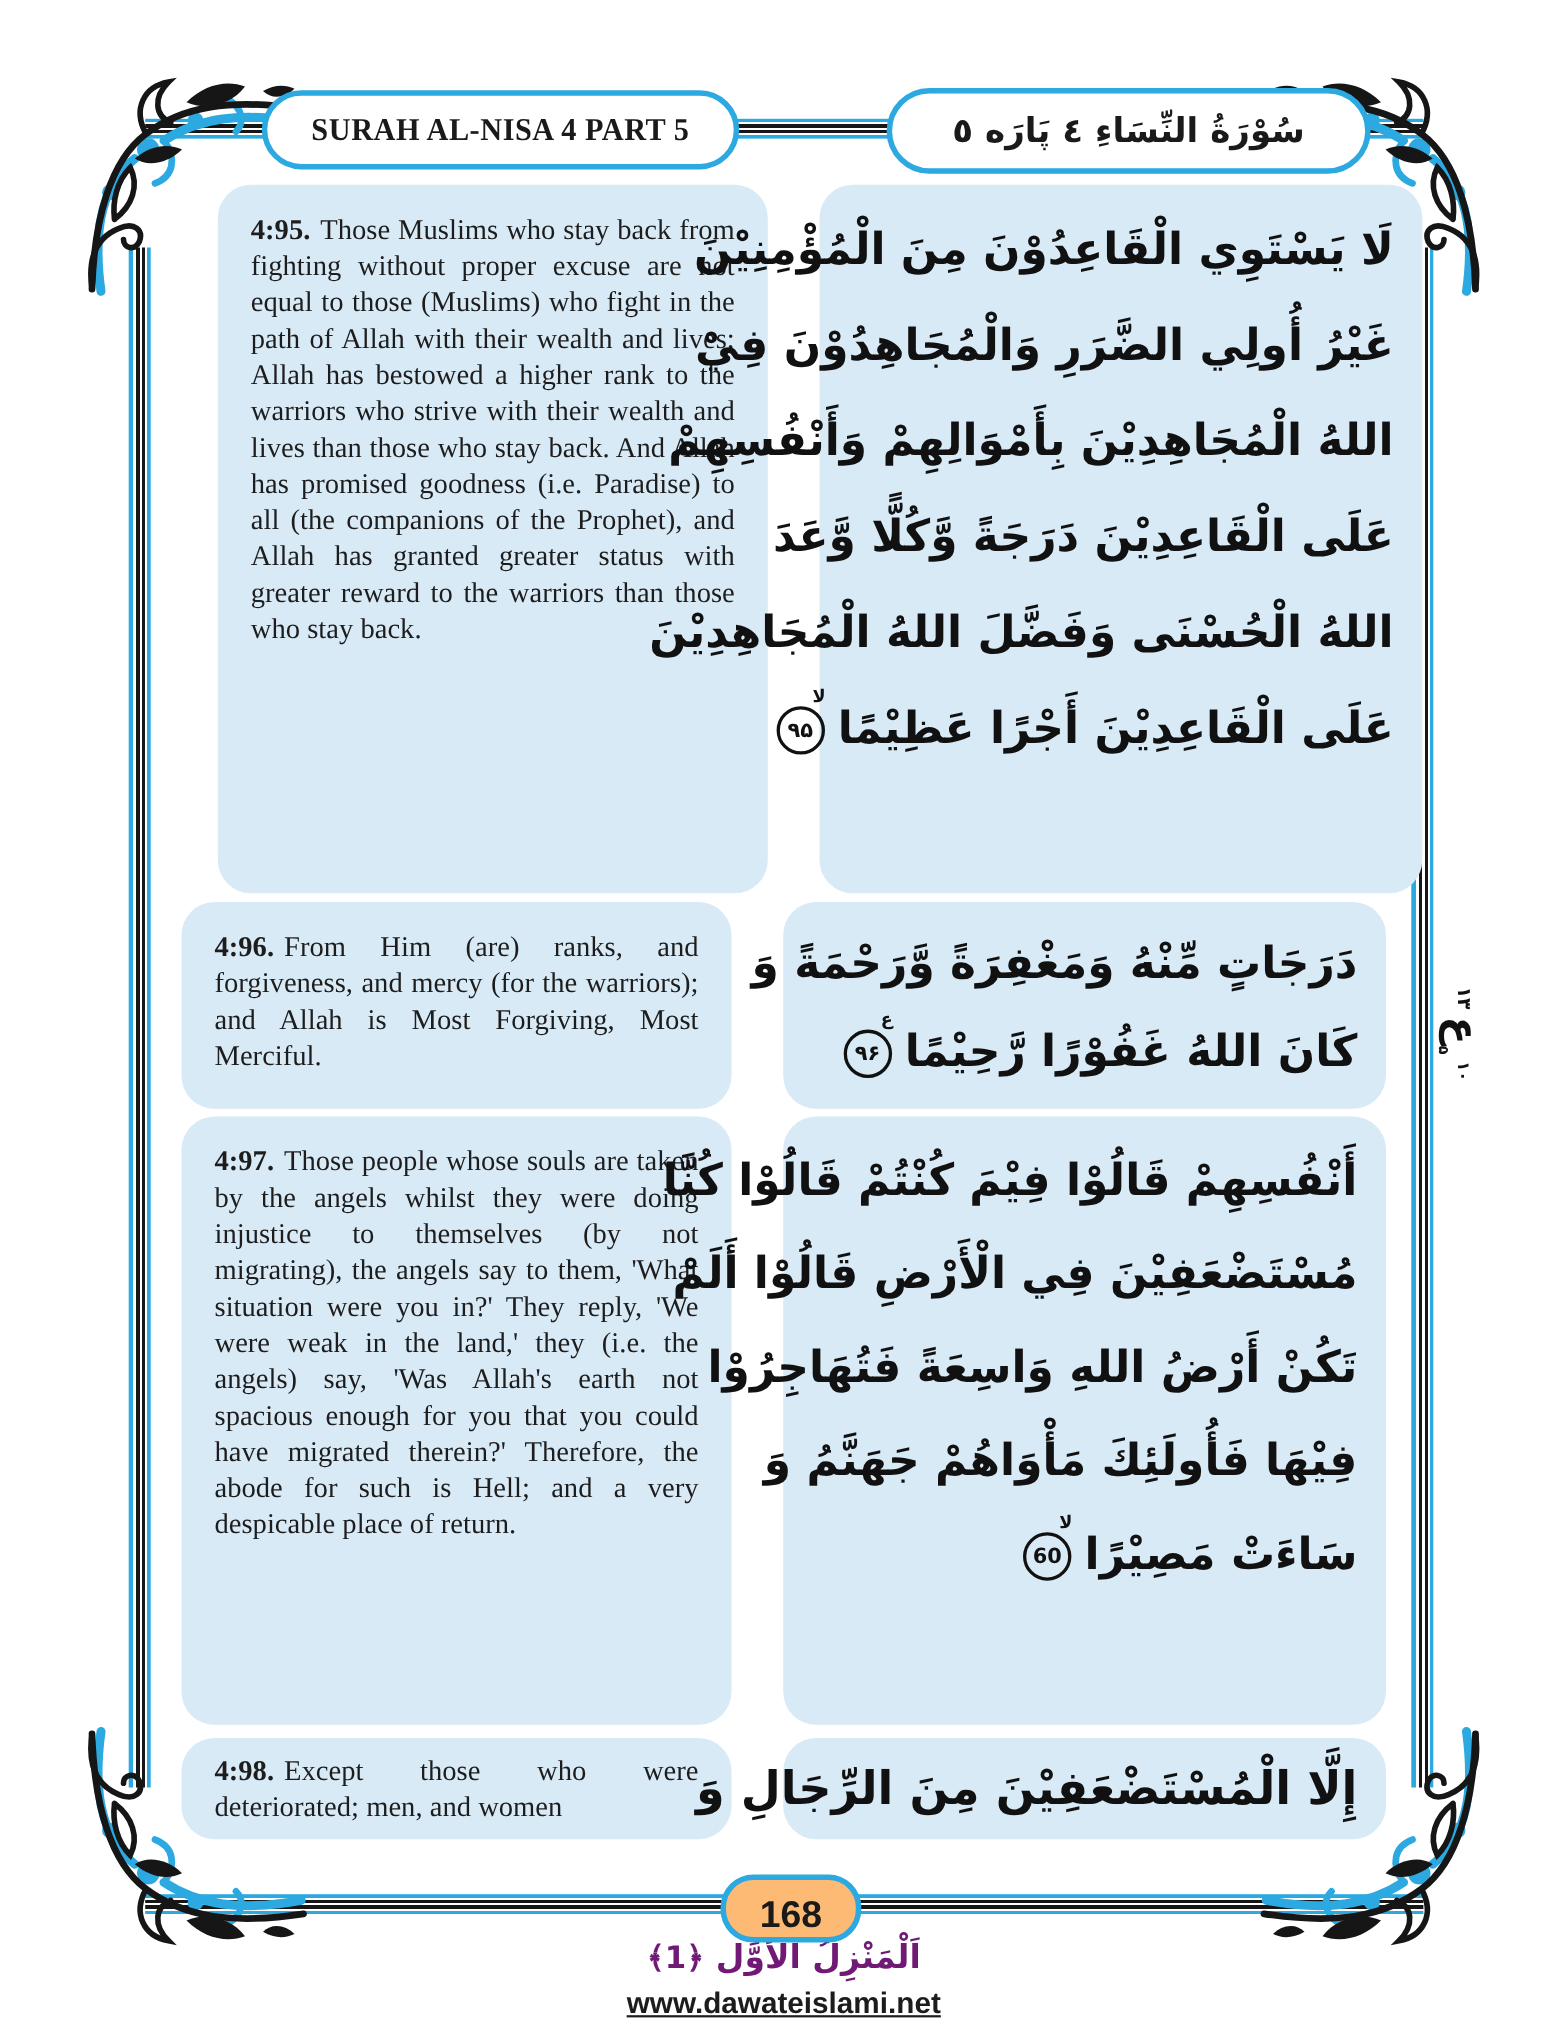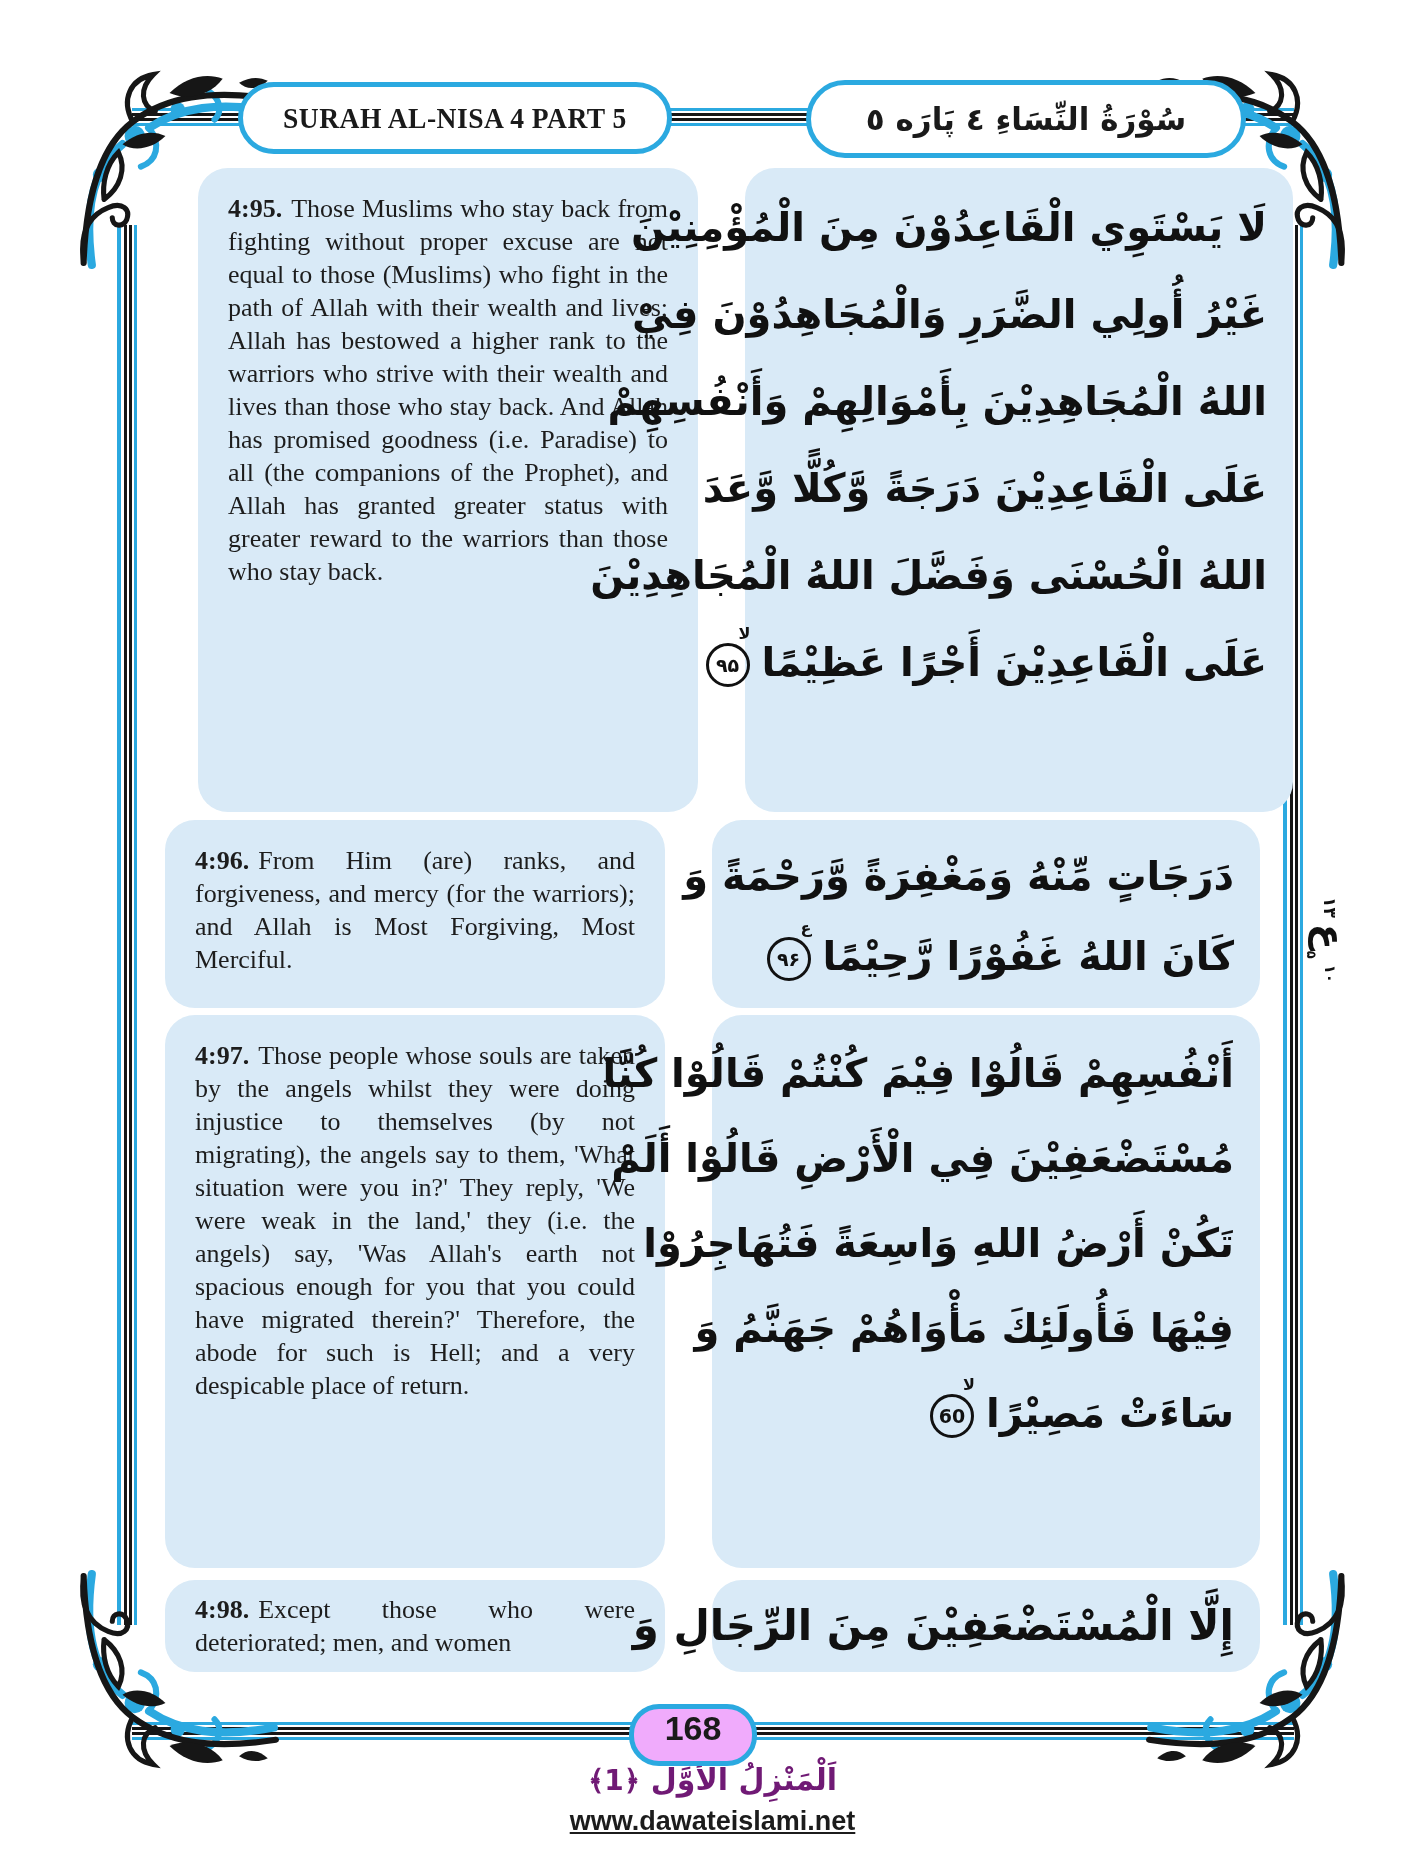--- a/index.html
+++ b/index.html
@@ -66,23 +66,23 @@
   
   .ruku{position:absolute;left:1272px;top:912px;width:116px;height:56px;z-index:3;
         transform:rotate(90deg);display:flex;align-items:center;justify-content:center;
         gap:6px;direction:ltr;font-family:"DejaVu Sans",sans-serif;font-weight:bold;color:#111;}
   .ruku .n-top{font-size:17px;}
   .ruku .ain{font-size:38px;line-height:1;}
   .ruku .n-in{font-size:13px;align-self:flex-end;margin-left:-5px;margin-bottom:2px;}
   .ruku .n-bot{font-size:15px;}
 
   
-  .pagebadge{position:absolute;left:629px;top:1704px;width:118px;height:52px;z-index:5;
-             background:#f0abfc;border:5px solid #2BA9E0;border-radius:30px;
-             display:flex;align-items:flex-start;justify-content:center;}
+  .pagebadge{position:absolute;left:655px;top:1704px;width:118px;height:52px;z-index:5;
+             background:#fdba74;border:5px solid #2BA9E0;border-radius:30px;
+             display:flex;align-items:flex-end;justify-content:center;}
   .pagebadge span{font-family:"Liberation Sans",sans-serif;font-weight:bold;font-size:34px;}
   .manzil{position:absolute;left:0;top:1762px;width:1425px;text-align:center;z-index:3;
           direction:rtl;font-family:"DejaVu Sans",sans-serif;font-weight:bold;font-size:30px;color:#701a75;}
   .manzil .mnum{font-size:28px;}
   .siteurl{position:absolute;left:0;top:1806px;width:1425px;text-align:center;z-index:3;
            font-family:"Liberation Sans",sans-serif;font-weight:bold;font-size:27px;color:#1c1c1c;text-decoration:underline;}
 </style>
 </head>
 <body>
 

